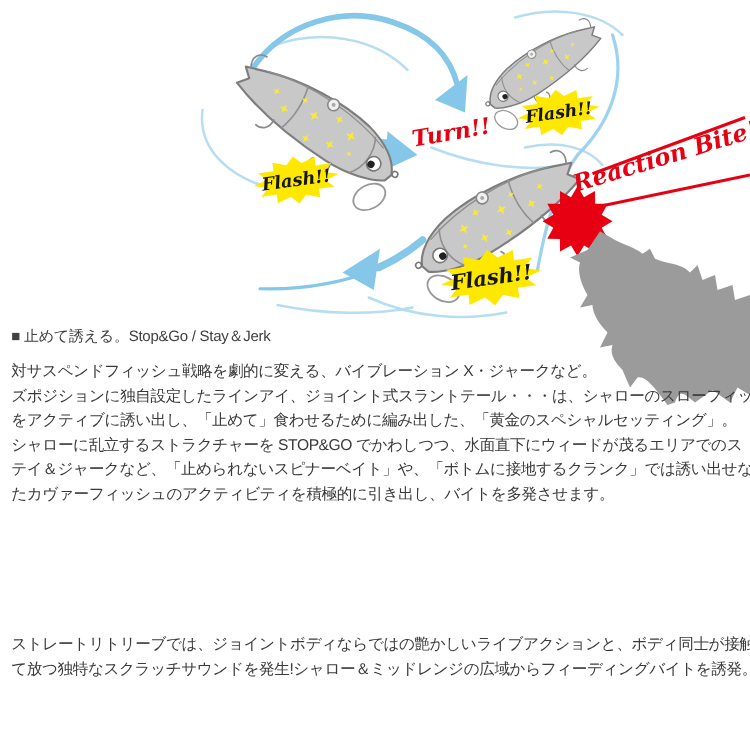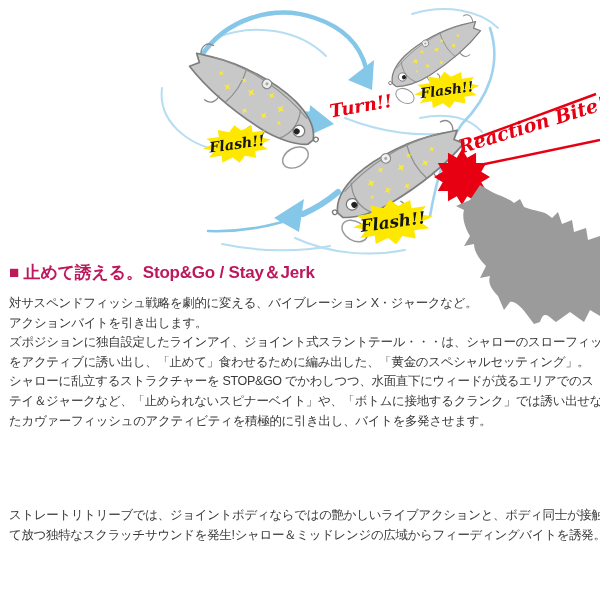--- a/index.html
+++ b/index.html
@@ -2,21 +2,21 @@
 <html><head>
 <meta charset="utf-8">
 <style>
   html,body{margin:0;padding:0;background:#fff;}
   .page{position:relative;width:600px;height:600px;background:#ffffff;overflow:hidden;
         font-family:"Liberation Sans",sans-serif;}
   .illustration{position:absolute;top:0;left:0;width:600px;height:345px;}
   .content{position:absolute;left:9px;right:7px;z-index:5;}
   .sec1{top:261px;}
   .sec2{top:505px;}
-  h2.hd{margin:0 0 10px 0;font-size:17px;font-weight:bold;color:#be185d;
+  h2.hd{margin:0 0 10px 0;font-size:12px;font-weight:normal;color:#404040;
         letter-spacing:-0.2px;white-space:nowrap;}
   .bodytext{margin:0;color:#3a3a3a;font-size:12.5px;line-height:19.6px;
         letter-spacing:-0.35px;white-space:nowrap;}
   .bodytext div{height:19.6px;}
   .sec2 .bodytext{line-height:20px;}
   .sec2 h2.hd{margin-bottom:12px;}
   
   .flash-text{font-family:"DejaVu Serif",serif;font-style:italic;font-weight:bold;
         fill:#161616;}
   .script-red{font-family:"DejaVu Serif",serif;font-style:italic;font-weight:bold;
@@ -129,21 +129,20 @@
         <line x1="480" y1="165" x2="600" y2="140" stroke="#e60012" stroke-width="2.5"></line>
         <text class="script-red" transform="translate(538,130) rotate(-17)" text-anchor="middle" font-size="19">Reaction Bite!!</text>
       </g>
     </svg>
   </div>
 
   <div class="content sec1">
     <h2 class="hd">■ 止めて誘える。Stop&amp;Go / Stay＆Jerk</h2>
     <div class="bodytext">
       <div>対サスペンドフィッシュ戦略を劇的に変える、バイブレーション X・ジャークなど。</div>
-      <div>アクションバイトを引き出します。</div>
       <div>ズポジションに独自設定したラインアイ、ジョイント式スラントテール・・・は、シャローのスローフィッシュ</div>
       <div>をアクティブに誘い出し、「止めて」食わせるために編み出した、「黄金のスペシャルセッティング」。</div>
       <div>シャローに乱立するストラクチャーを STOP&amp;GO でかわしつつ、水面直下にウィードが茂るエリアでのス</div>
       <div>テイ＆ジャークなど、「止められないスピナーベイト」や、「ボトムに接地するクランク」では誘い出せなかっ</div>
       <div>たカヴァーフィッシュのアクティビティを積極的に引き出し、バイトを多発させます。</div>
     </div>
   </div>
 
   <div class="content sec2">
     <div class="bodytext">

